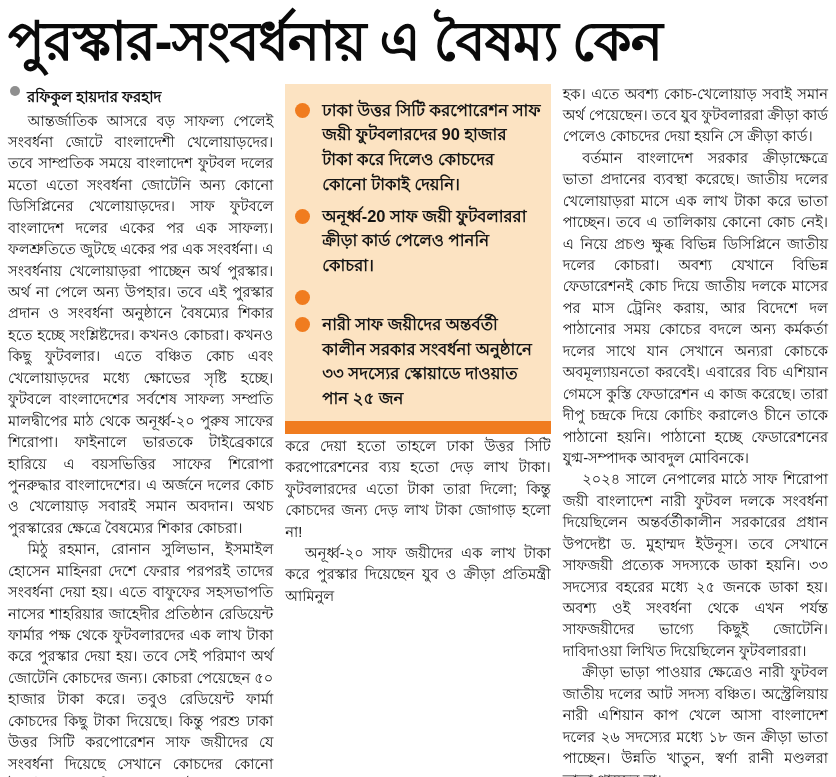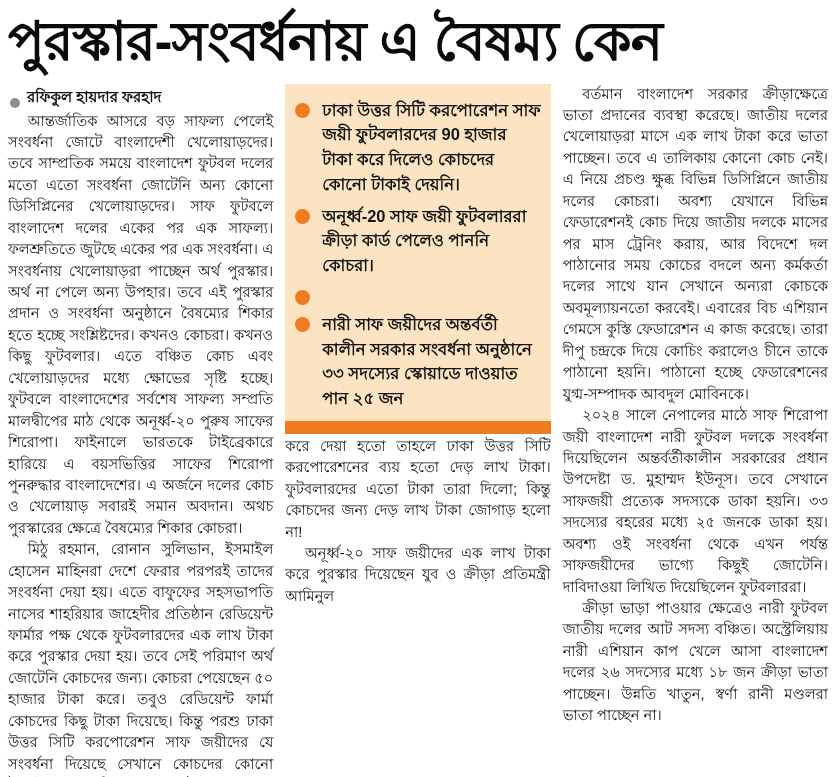--- a/index.html
+++ b/index.html
@@ -15,21 +15,21 @@
     text-align:left;
     color:#0a0a0a;
     letter-spacing:-1px;
     padding:2px 0 8px 0;
     white-space:nowrap;
   }
 
   .columns { display:flex; gap:12px; align-items:flex-start; }
   .col { flex:1; min-width:0; font-size:14.6px; line-height:1.47; text-align:justify; }
 
-  .byline { display:flex; align-items:flex-end; gap:7px; font-weight:bold; font-size:15px; margin:2px 0 3px 2px; text-align:left; }
+  .byline { display:flex; align-items:flex-start; gap:7px; font-weight:bold; font-size:15px; margin:2px 0 3px 2px; text-align:left; }
   .byline-dot { width:10px; height:10px; border-radius:50%; background:#8f8f8f; flex:0 0 auto; }
 
   .para { text-indent:1.35em; }
   .para.no-indent { text-indent:0; }
 
   .highlight-box { background:#fce3c2; padding:14px 10px 8px 10px; }
   .box-item { display:flex; gap:12px; text-align:left; font-size:16.5px; line-height:1.5; font-weight:600; margin-bottom:7px; color:#151515; }
   .box-item:last-child { margin-bottom:2px;justify-content:flex-end; }
   .box-dot { width:15px; height:15px; border-radius:50%; background:#f07c1f; flex:0 0 auto; margin-top:5px; }
   .box-bar { height:13px; background:#f07c1f; }
@@ -72,20 +72,21 @@
           <span>নারী সাফ জয়ীদের অন্তর্বর্তী কালীন সরকার সংবর্ধনা অনুষ্ঠানে ৩৩ সদস্যের স্কোয়াডে দাওয়াত পান ২৫ জন</span>
         </div>
       </div>
       <div class="box-bar"></div>
 
       <p class="para no-indent after-box">করে দেয়া হতো তাহলে ঢাকা উত্তর সিটি করপোরেশনের ব্যয় হতো দেড় লাখ টাকা। ফুটবলারদের এতো টাকা তারা দিলো; কিন্তু কোচদের জন্য দেড় লাখ টাকা জোগাড় হলো না!</p>
       <p class="para">অনূর্ধ্ব-২০ সাফ জয়ীদের এক লাখ টাকা করে পুরস্কার দিয়েছেন যুব ও ক্রীড়া প্রতিমন্ত্রী আমিনুল</p>
     </div>
 
     <div class="col">
+      <p class="para no-indent">হক। এতে অবশ্য কোচ-খেলোয়াড় সবাই সমান অর্থ পেয়েছেন। তবে যুব ফুটবলাররা ক্রীড়া কার্ড পেলেও কোচদের দেয়া হয়নি সে ক্রীড়া কার্ড।</p>
       <p class="para">বর্তমান বাংলাদেশ সরকার ক্রীড়াক্ষেত্রে ভাতা প্রদানের ব্যবস্থা করেছে। জাতীয় দলের খেলোয়াড়রা মাসে এক লাখ টাকা করে ভাতা পাচ্ছেন। তবে এ তালিকায় কোনো কোচ নেই। এ নিয়ে প্রচণ্ড ক্ষুব্ধ বিভিন্ন ডিসিপ্লিনে জাতীয় দলের কোচরা। অবশ্য যেখানে বিভিন্ন ফেডারেশনই কোচ দিয়ে জাতীয় দলকে মাসের পর মাস ট্রেনিং করায়, আর বিদেশে দল পাঠানোর সময় কোচের বদলে অন্য কর্মকর্তা দলের সাথে যান সেখানে অন্যরা কোচকে অবমূল্যায়নতো করবেই। এবারের বিচ এশিয়ান গেমসে কুস্তি ফেডারেশন এ কাজ করেছে। তারা দীপু চন্দ্রকে দিয়ে কোচিং করালেও চীনে তাকে পাঠানো হয়নি। পাঠানো হচ্ছে ফেডারেশনের যুগ্ম-সম্পাদক আবদুল মোবিনকে।</p>
       <p class="para">২০২৪ সালে নেপালের মাঠে সাফ শিরোপা জয়ী বাংলাদেশ নারী ফুটবল দলকে সংবর্ধনা দিয়েছিলেন অন্তর্বর্তীকালীন সরকারের প্রধান উপদেষ্টা ড. মুহাম্মদ ইউনূস। তবে সেখানে সাফজয়ী প্রত্যেক সদস্যকে ডাকা হয়নি। ৩৩ সদস্যের বহরের মধ্যে ২৫ জনকে ডাকা হয়। অবশ্য ওই সংবর্ধনা থেকে এখন পর্যন্ত সাফজয়ীদের ভাগ্যে কিছুই জোটেনি। দাবিদাওয়া লিখিত দিয়েছিলেন ফুটবলাররা।</p>
       <p class="para">ক্রীড়া ভাড়া পাওয়ার ক্ষেত্রেও নারী ফুটবল জাতীয় দলের আট সদস্য বঞ্চিত। অস্ট্রেলিয়ায় নারী এশিয়ান কাপ খেলে আসা বাংলাদেশ দলের ২৬ সদস্যের মধ্যে ১৮ জন ক্রীড়া ভাতা পাচ্ছেন। উন্নতি খাতুন, স্বর্ণা রানী মণ্ডলরা ভাতা পাচ্ছেন না।</p>
 
     </div>
 
   </div>
 </div>
 
 </body></html>

